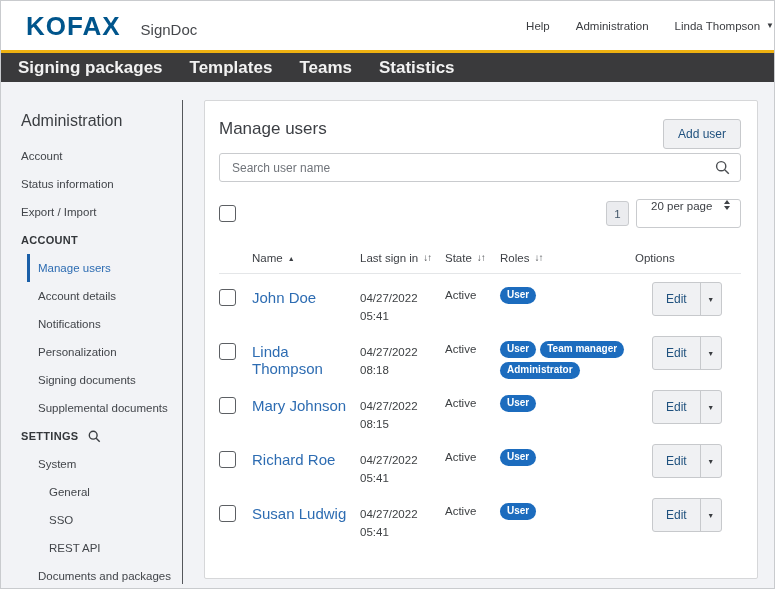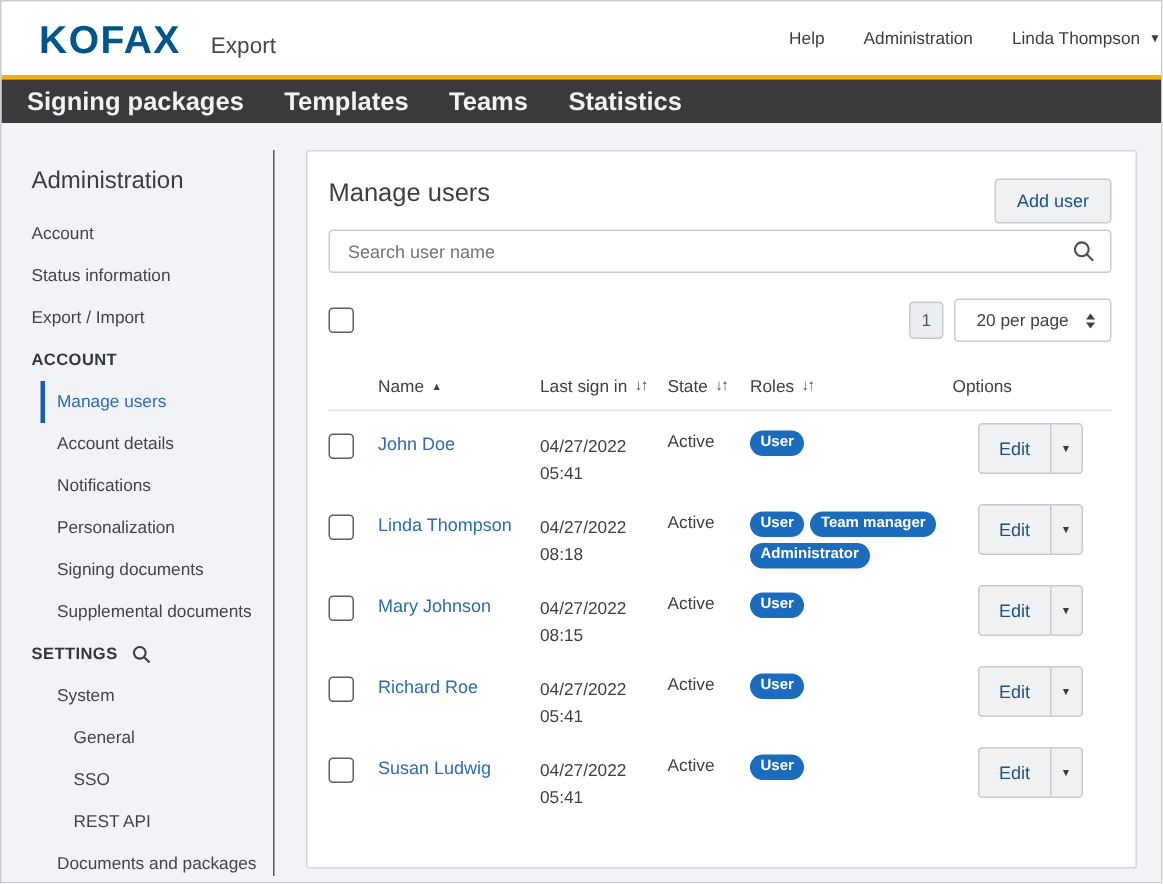--- a/index.html
+++ b/index.html
@@ -44,53 +44,53 @@
 
   .search-wrap { position:relative; margin-top:14px; }
   .search-input { width:100%; height:29px; border:1px solid #c9cbce; border-radius:3px; padding:0 34px 0 12px; font-size:12px; color:#3d4045; font-family:inherit; background:#fff; }
   .search-input::placeholder { color:#70747a; }
   .search-icon { position:absolute; right:11px; top:7px; width:15px; height:15px; cursor:pointer; }
 
   .toolbar { margin-top:17px; display:flex; align-items:center; }
   .checkbox { width:17px; height:17px; border:1px solid #5c5f63; border-radius:3px; background:#fff; cursor:pointer; }
   .toolbar-right { margin-left:auto; display:flex; align-items:center; gap:7px; }
   .page-btn { width:23px; height:25px; background:#ebecef; border:1px solid #c9cbce; border-radius:3px; font-size:11.5px; color:#44576b; display:flex; align-items:center; justify-content:center; cursor:pointer; }
-  .page-size { width:105px; height:29px; background:#fff; border:1px solid #c9cbce; border-radius:3px; display:flex; align-items:center; justify-content:space-between; padding:0 10px 0 14px; font-size:11.5px; color:#3d4045; cursor:pointer; }
+  .page-size { width:105px; height:29px; background:#fff; border:1px solid #c9cbce; border-radius:3px; display:flex; justify-content:space-between; padding:0 10px 0 14px; font-size:11.5px; color:#3d4045; cursor:pointer; }
   .updown { display:flex; flex-direction:column; gap:2px; }
   .updown .tri-up { width:0; height:0; border-left:3.5px solid transparent; border-right:3.5px solid transparent; border-bottom:4px solid #3f4246; }
   .updown .tri-down { width:0; height:0; border-left:3.5px solid transparent; border-right:3.5px solid transparent; border-top:4px solid #3f4246; }
 
   
   .tbl { margin-top:24px; }
   .tbl-header, .tbl-row { display:grid; grid-template-columns:33px 108px 85px 55px 135px 1fr; }
   .tbl-header { border-bottom:1px solid #e4e6e8; padding-bottom:9px; font-size:11.5px; color:#3e4146; }
   .th { display:flex; align-items:center; gap:5px; cursor:pointer; }
   .sort-asc { font-size:7px; color:#3c3f44; line-height:1; }
   .sort-both { font-size:10px; color:#4d5054; letter-spacing:-1px; line-height:1; }
   .tbl-row { min-height:54px; align-items:start; font-size:11.5px; color:#3d4043; }
   .cell { padding-top:15px; }
-  .name-link { color:#2d6cb2; text-decoration:none; cursor:pointer; font-size:12px;text-align:center; }
+  .name-link { color:#2d6cb2; text-decoration:none; cursor:pointer; font-size:15px;text-align:center; }
   .date-cell div { line-height:18px; }
   .roles-cell { display:flex; flex-wrap:wrap; gap:4px; padding-top:13px; padding-right:8px; }
   .badge { background:#1c6cbe; color:#fff; font-size:10px; font-weight:700; padding:2px 7px 3px; border-radius:9px; line-height:1.2; white-space:nowrap; }
   .options-cell { padding-top:8px; padding-left:17px; }
   .split-btn { display:inline-flex; height:34px; background:#f0f1f3; border:1px solid #c7c9cc; border-radius:3px; overflow:hidden; }
   .split-main { padding:0 13px; display:flex; align-items:center; font-size:12px; color:#1f517e; cursor:pointer; }
   .split-caret { width:21px; border-left:1px solid #c7c9cc; display:flex; align-items:center; justify-content:center; cursor:pointer; }
   .split-caret span { font-size:7px; color:#393c40; line-height:1; }
 </style>
 </head>
 <body>
 
 <div id="frame">
 
   <header class="top-header">
     <div class="brand">
       <span class="brand-logo">KOFAX</span>
-      <span class="brand-product">Export</span>
+      <span class="brand-product">SignDoc</span>
     </div>
     <div class="top-right">
       <span class="top-link">Help</span>
       <span class="top-link">Administration</span>
       <span class="user-menu">
         <span>Linda Thompson</span>
         <span class="caret-down">▼</span>
       </span>
     </div>
   </header>

